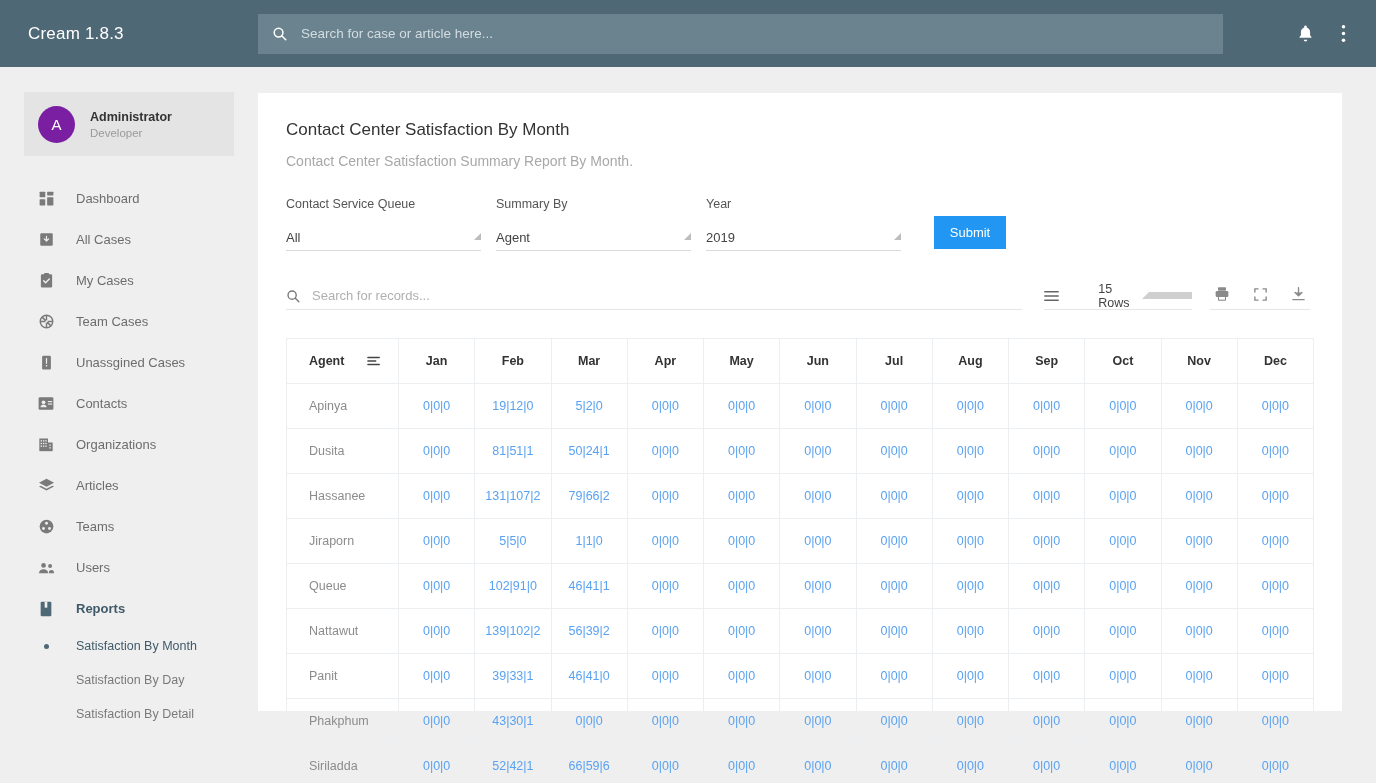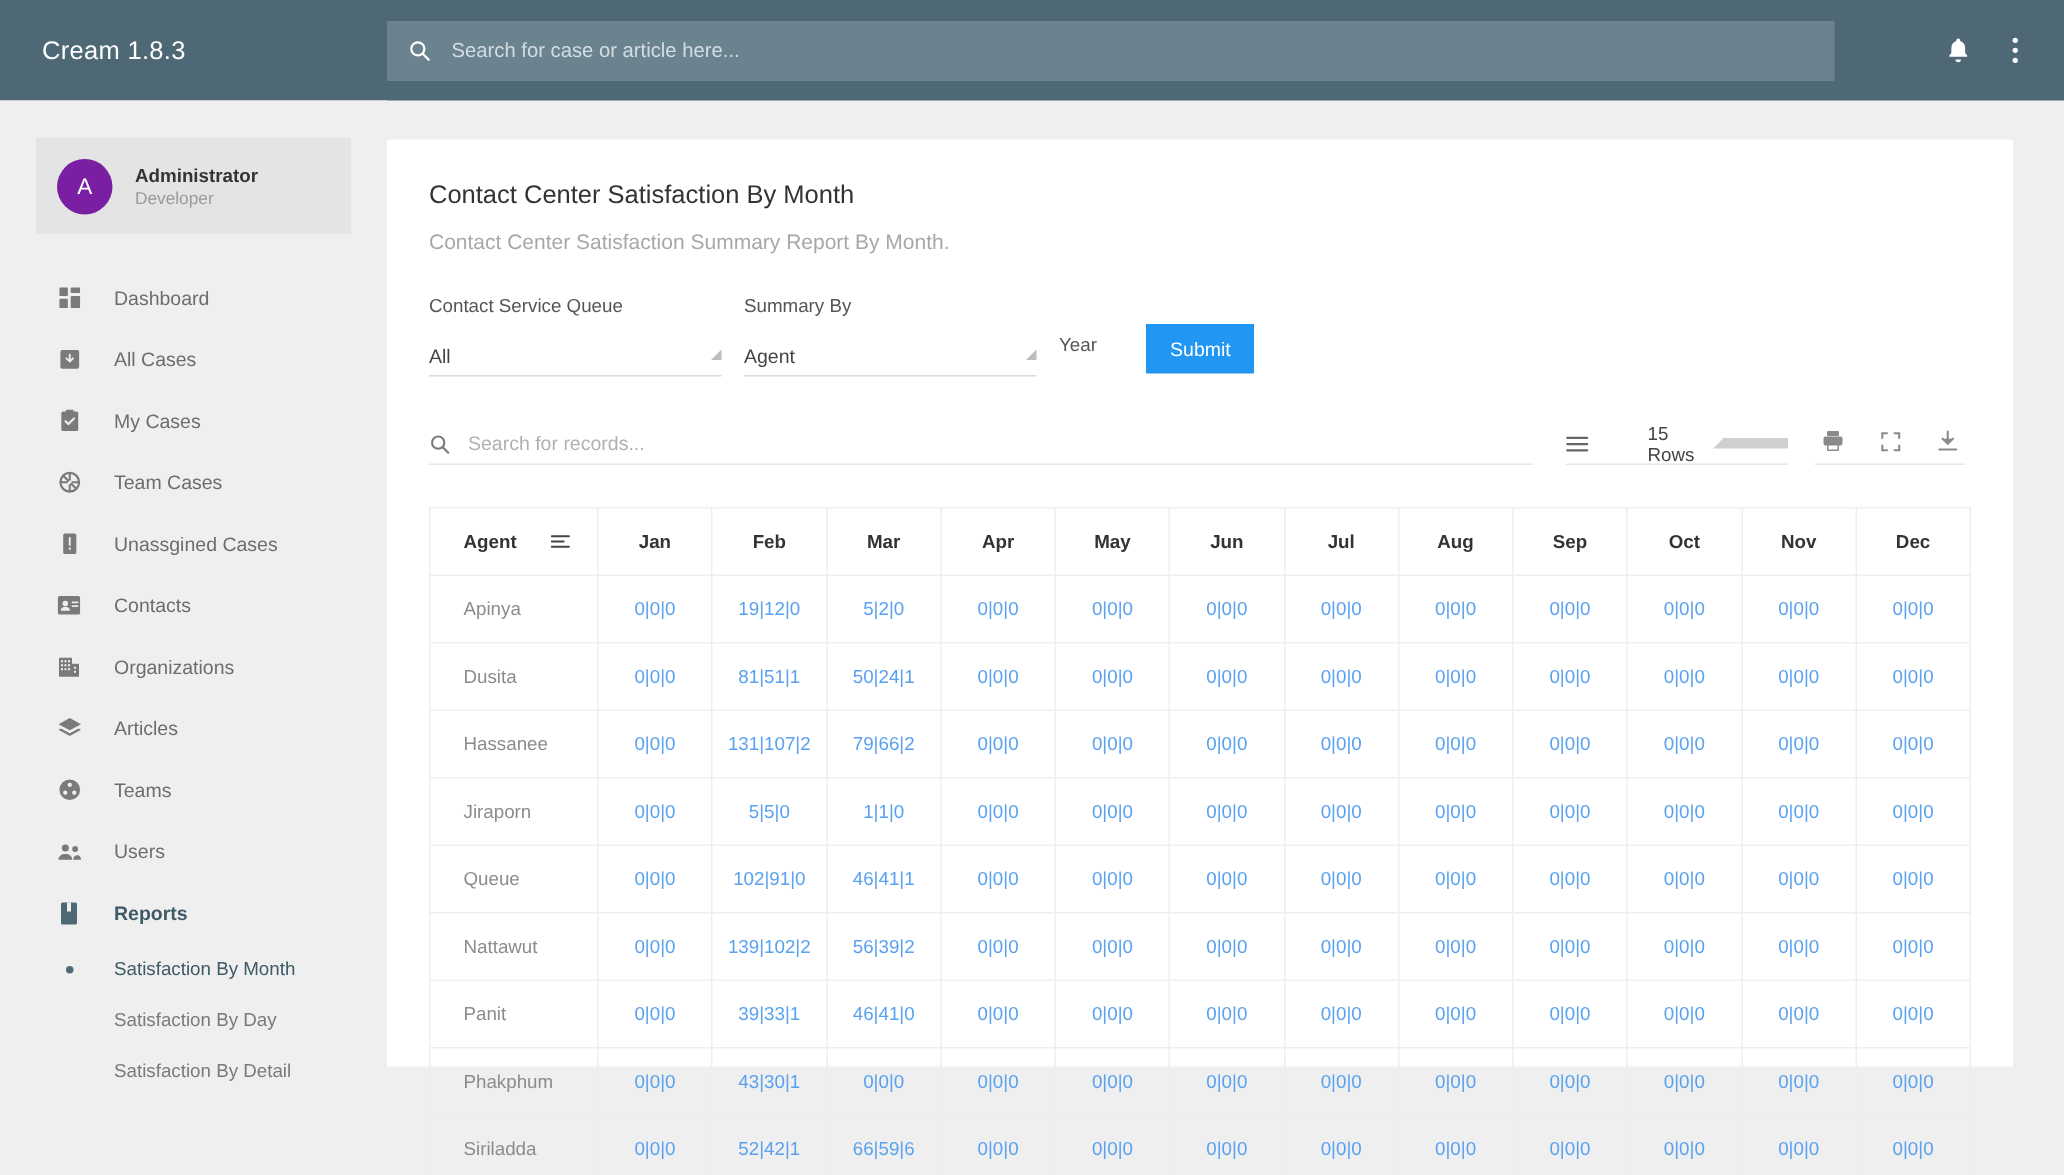--- a/index.html
+++ b/index.html
@@ -394,20 +394,24 @@
     <div class="field">
       <div class="field-label">Summary By</div>
       <div class="select">
         <span>Agent</span>
         <span class="caret"></span>
       </div>
     </div>
 
     <div class="field">
       <div class="field-label">Year</div>
+      <div class="select">
+        <span>2019</span>
+        <span class="caret"></span>
+      </div>
     </div>
 
     <button class="submit-btn">Submit</button>
   </div>
 
   <div class="toolbar">
     <div class="rec-search">
       <span class="mag">
         <svg width="14" height="14" viewBox="0 0 24 24" fill="none" stroke="#7a7a7a" stroke-width="2.4">
           <circle cx="10.5" cy="10.5" r="7"></circle>

